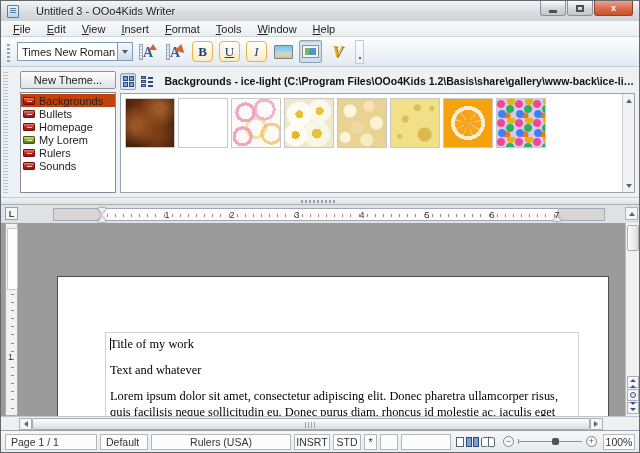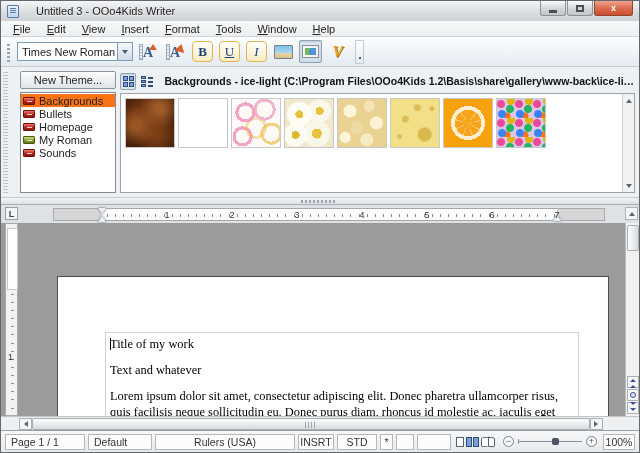--- a/index.html
+++ b/index.html
@@ -76,21 +76,21 @@
   .gallery { height:130px; flex:0 0 130px; background:#eef1f4; display:flex; padding:4px 4px 4px 2px; gap:4px; }
   .panel-grip { width:5px; height:100%;
     background:repeating-linear-gradient(0deg,#a8b0b8 0 1px,transparent 1px 3px); opacity:.7;
     background-size:2px 100%; background-repeat:repeat-x; }
   .gal-left { width:104px; display:flex; flex-direction:column; gap:3px;padding-left:8px; }
   .btn { height:18px; border:1px solid #8e9299; border-radius:2px;
     background:linear-gradient(#fdfdfd,#dfe3e7); font-size:11px; display:flex;
     align-items:center; justify-content:center; color:#222; }
   .theme-list { flex:1; background:#fff; border:1px solid #889; overflow:hidden; padding-top:1px; }
   .theme-row { display:flex; align-items:center; gap:4px; height:13px; padding:0 2px; font-size:11px; }
-  .theme-row.selected { background:#f97316; }
+  .theme-row.selected { background:#c2410c; }
   .drawer { width:12px; height:8px; border-radius:1px; flex:0 0 12px; position:relative; }
   .drawer.red { background:linear-gradient(#ef7a6a,#b32017 60%,#8f1810); border:1px solid #6e120c; }
   .drawer.green { background:linear-gradient(#cfe07a,#7d9c28 60%,#5d771c); border:1px solid #46590f; }
   .drawer::after { content:""; position:absolute; left:3px; top:3px; width:5px; height:1px;
     background:rgba(255,255,255,.8); }
   .gal-right { flex:1; display:flex; flex-direction:column; gap:2px; min-width:0; }
   .gal-header { height:20px; display:flex; align-items:center; gap:3px; }
   .viewbtn { width:17px; height:17px; border:1px solid transparent; border-radius:2px;
     display:flex; align-items:center; justify-content:center; }
   .viewbtn.pressed { border-color:#8fa3b5; background:#dfe9f2; box-shadow:inset 0 1px 2px rgba(0,0,0,.12); }
@@ -334,21 +334,25 @@
           <div class="theme-row">
             <span class="drawer red"></span>
             <span>Bullets</span>
           </div>
           <div class="theme-row">
             <span class="drawer red"></span>
             <span>Homepage</span>
           </div>
           <div class="theme-row">
             <span class="drawer green"></span>
-            <span>My Roman</span>
+            <span>My Lorem</span>
+          </div>
+          <div class="theme-row">
+            <span class="drawer red"></span>
+            <span>Rulers</span>
           </div>
           <div class="theme-row">
             <span class="drawer red"></span>
             <span>Sounds</span>
           </div>
         </div>
     </div>
     <div class="gal-right">
       <div class="gal-header">
         <div class="viewbtn pressed">
@@ -445,25 +449,25 @@
         <span class="tri-left"></span>
       </div>
     <div class="hthumb"></div>
     <div class="hs-arrow">
         <span class="tri-right"></span>
       </div>
     <div class="hs-corner"></div>
   </div>
 
   <div class="statusbar">
-    <div class="sbox" style="width:80px">Page 1 / 1</div>
-    <div class="sbox" style="width:64px">Default</div>
+    <div class="sbox" style="width:92px">Page 1 / 1</div>
+    <div class="sbox" style="width:48px">Default</div>
     <div class="sbox center" style="width:140px">Rulers (USA)</div>
     <div class="sbox center" style="width:36px">INSRT</div>
-    <div class="sbox center" style="width:40px">STD</div>
+    <div class="sbox center" style="width:28px">STD</div>
     <div class="sbox center" style="width:13px;padding:0">*</div>
     <div class="sbox" style="width:18px"></div>
     <div class="sbox spacer"></div>
     <div class="pview">
       <span class="pg1"></span>
       <span class="pg2">
           <i></i>
           <i></i>
         </span>
       <span class="pgbook">

